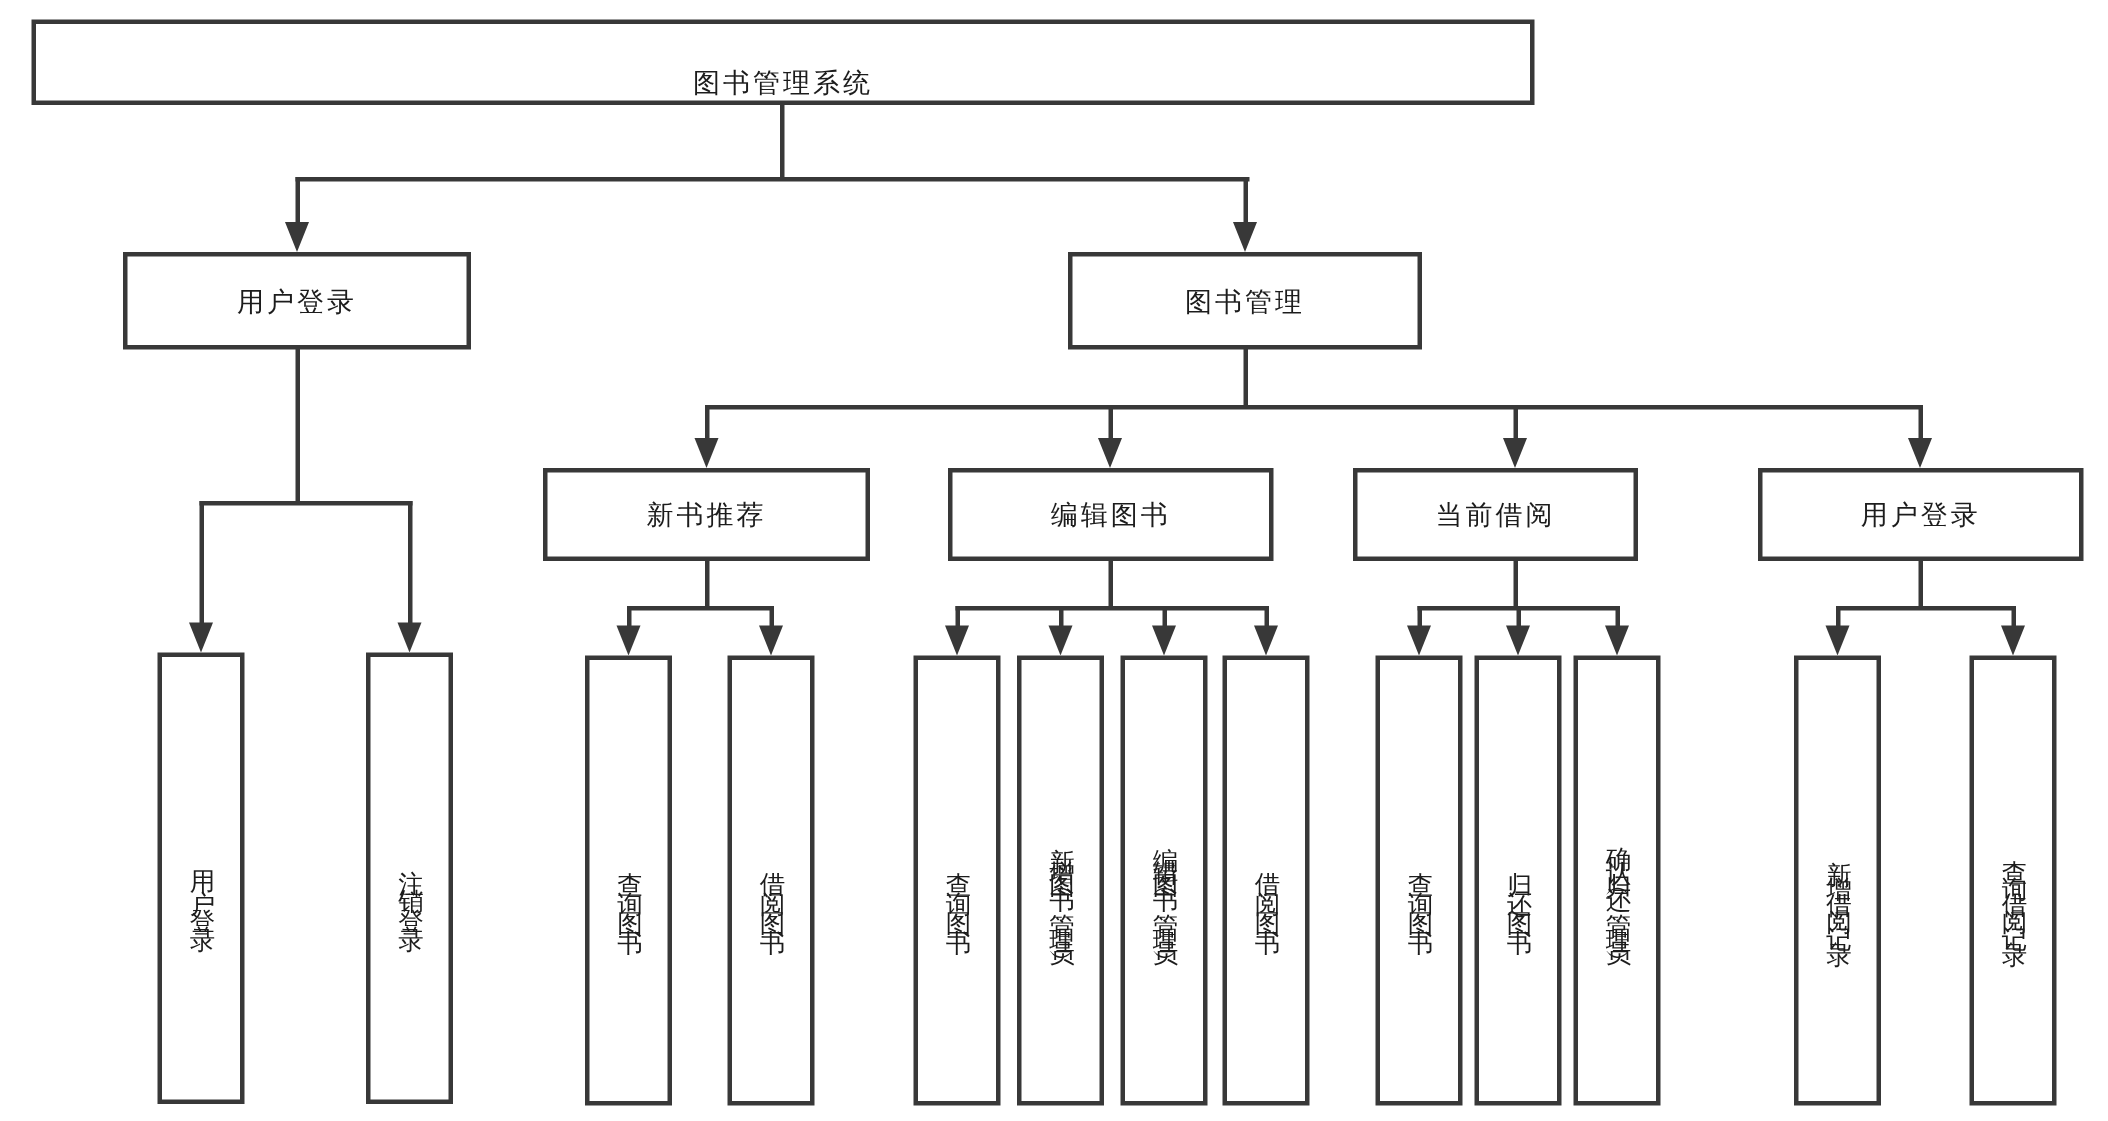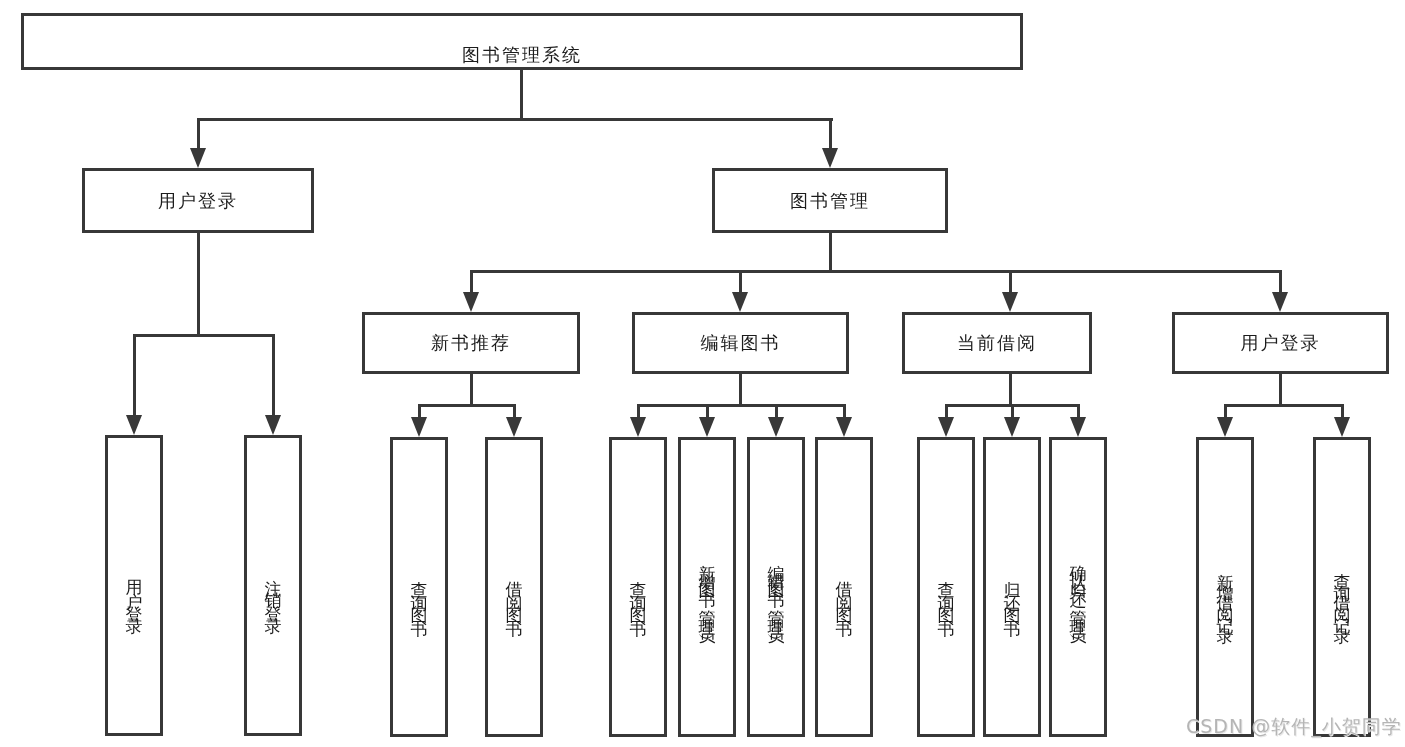--- a/index.html
+++ b/index.html
@@ -179,15 +179,14 @@
   <div class="vline" style="left:1341px; top:404px; height:16px;"></div>
   <div class="tri" style="left:1334px; top:417px;"></div>
 
   <div class="box vbox" style="left:1196px; top:437px; width:58px; height:300px;">
     <span class="ls-md">新增借阅记录</span>
   </div>
   <div class="box vbox" style="left:1313px; top:437px; width:58px; height:300px;">
     <span class="ls-md">查询借阅记录</span>
   </div>
 
-  <div class="watermark">CSDN @软件_小贺同学</div>
 
 </div>
 
 </body></html>

